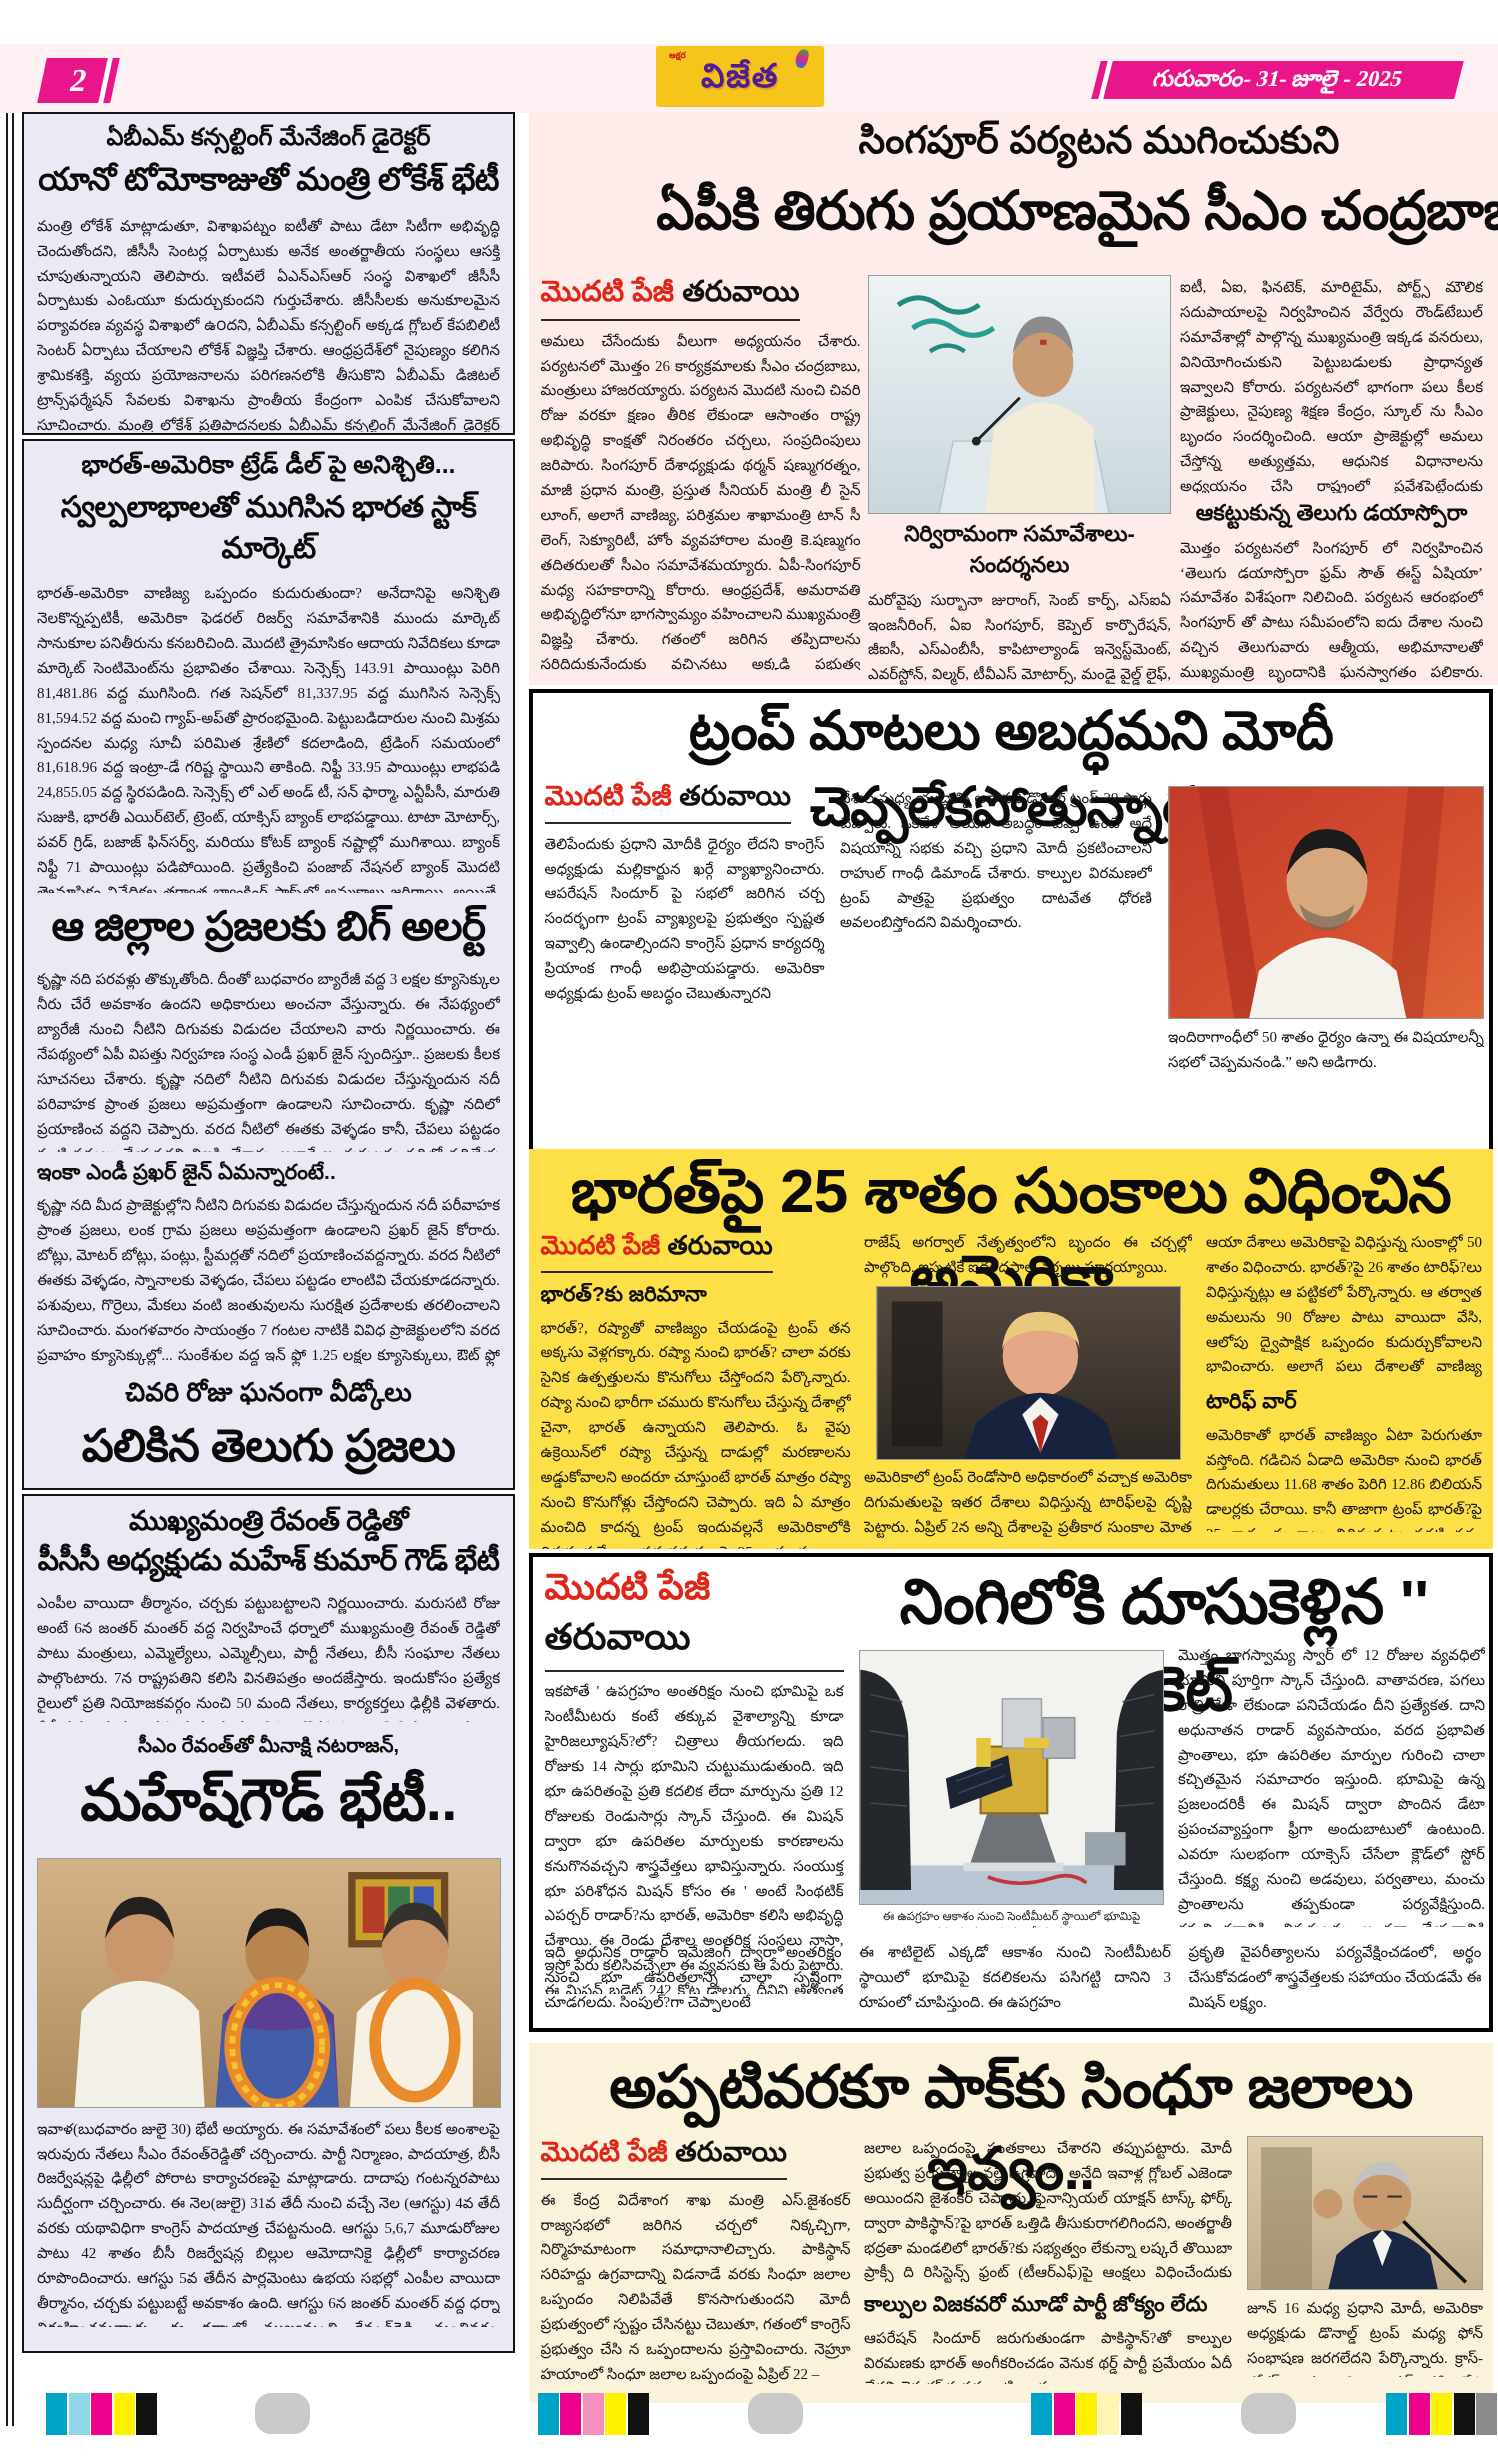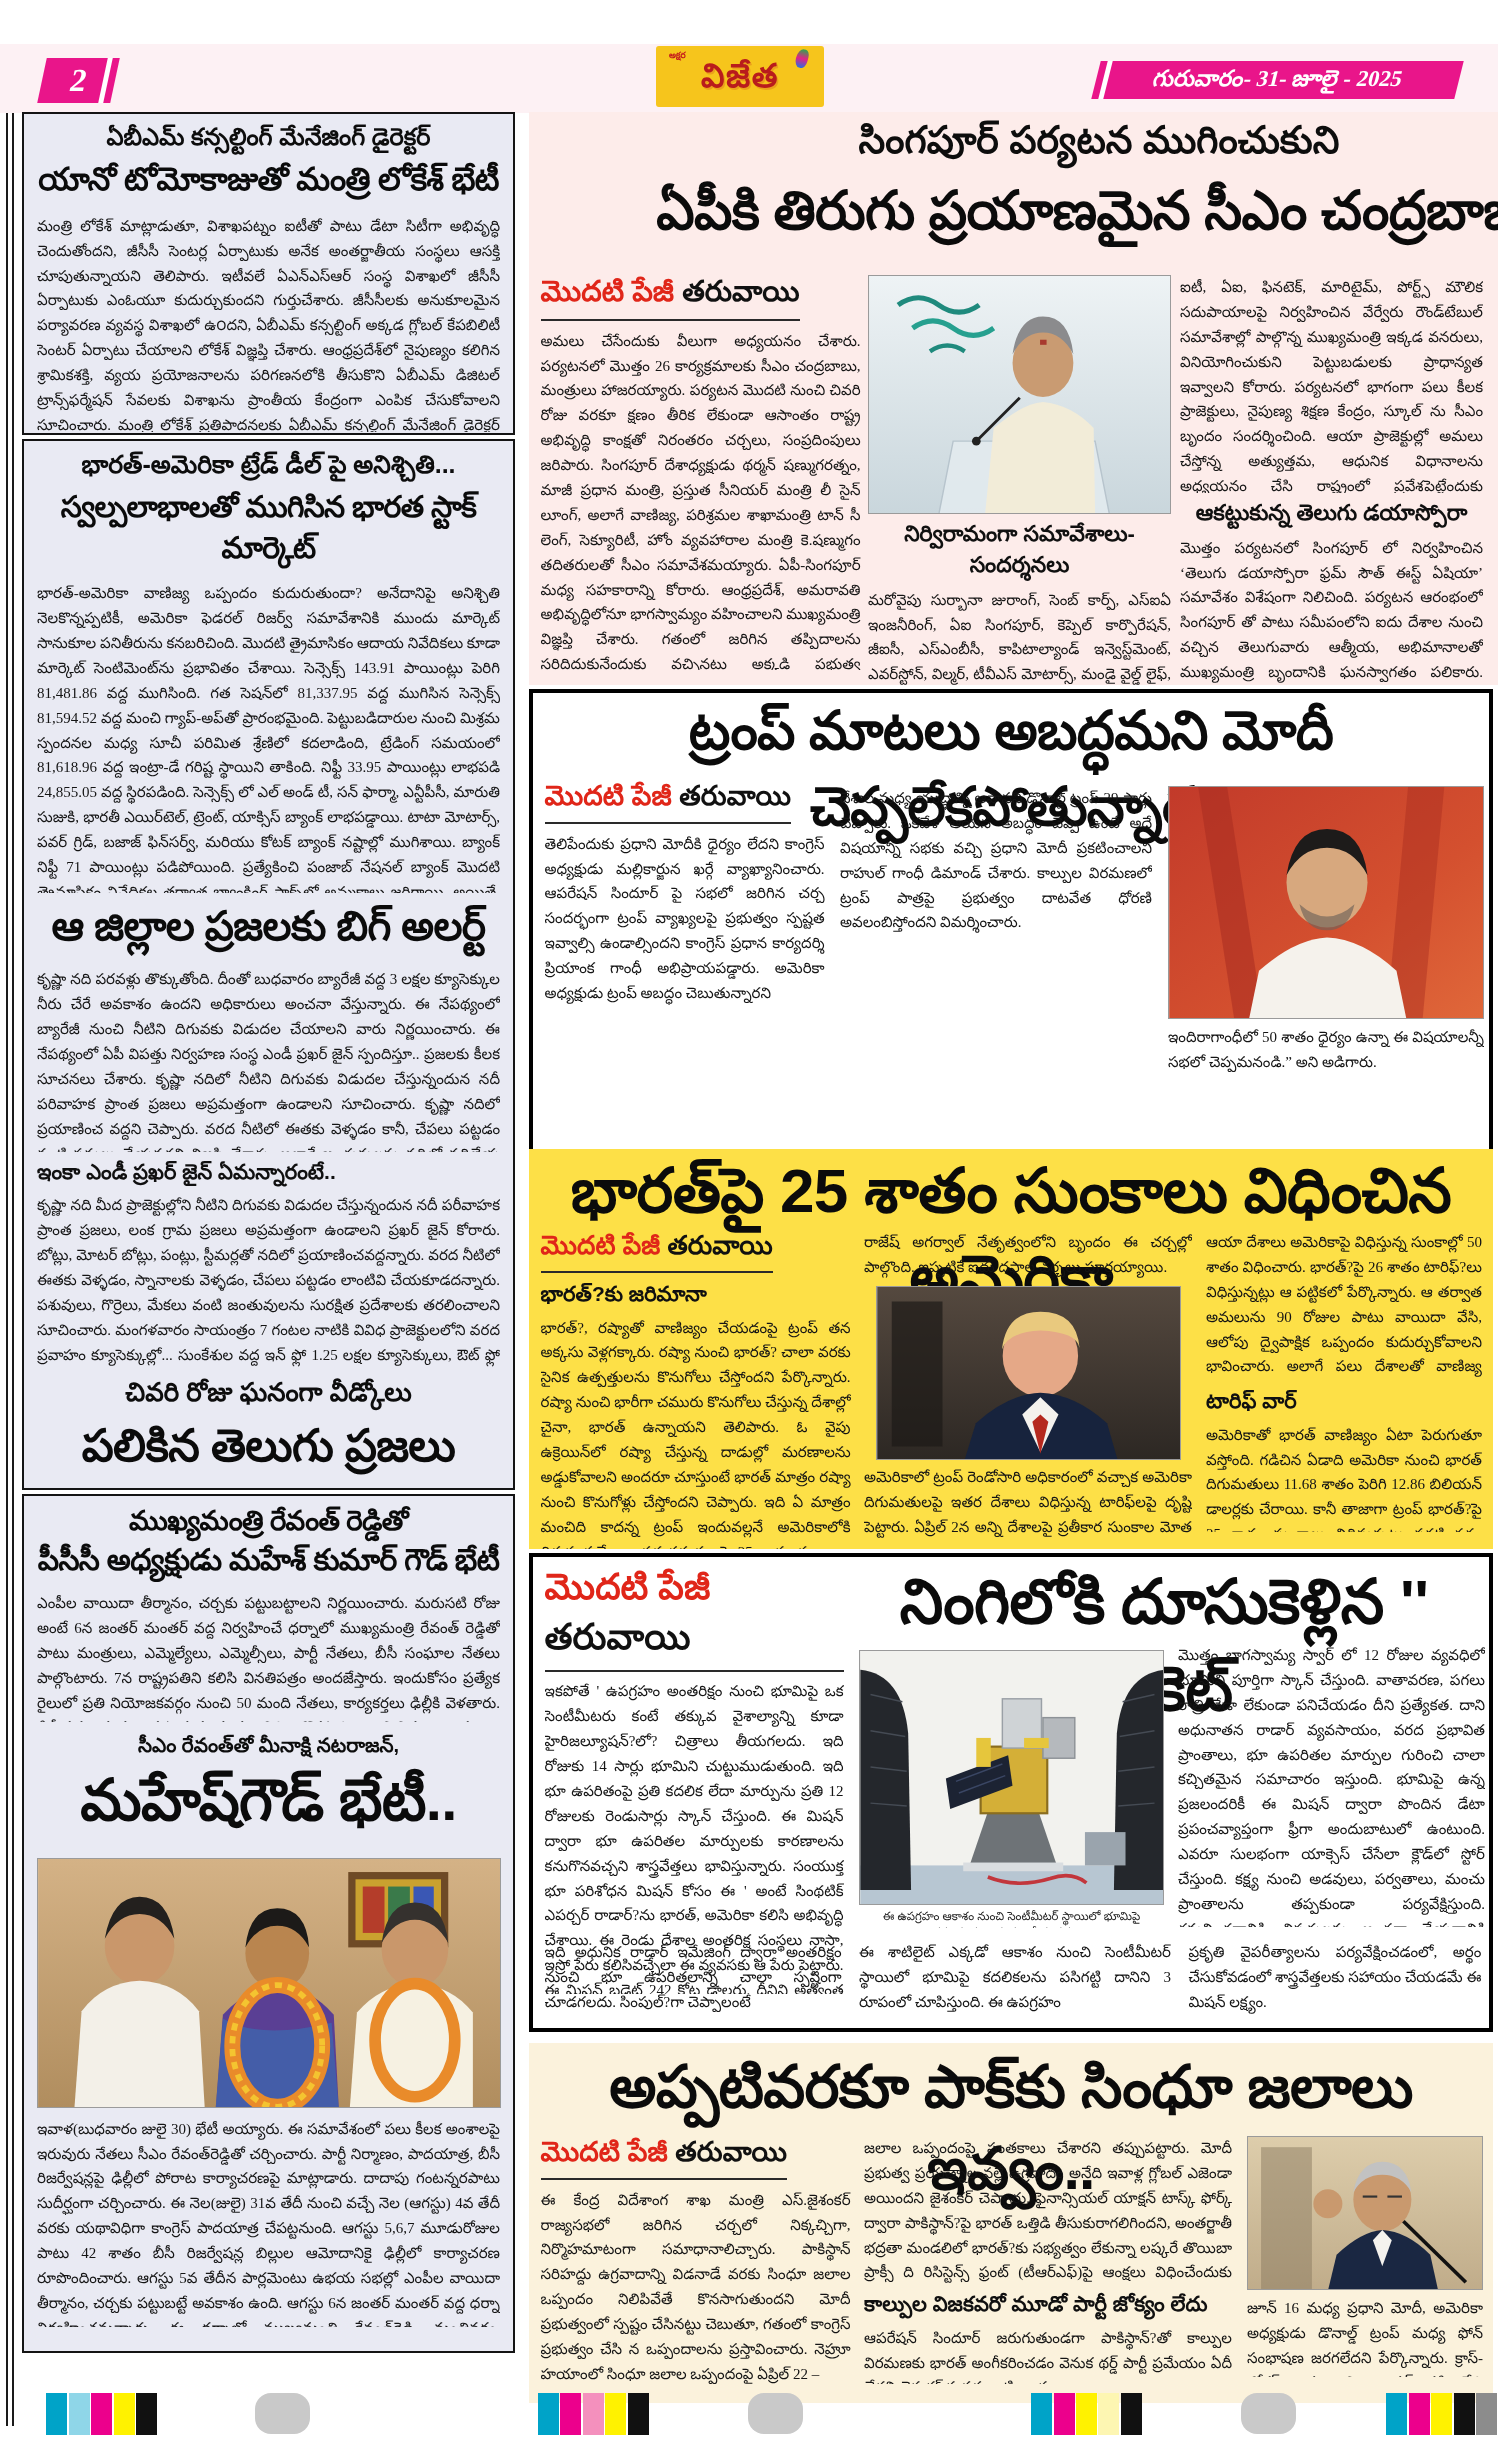--- a/index.html
+++ b/index.html
@@ -12,21 +12,21 @@
   .vrule.r1 { left:5.8px; } .vrule.r2 { left:12.3px; }
 
   
   .mast-strip { position:absolute; left:0; top:44px; width:1499px; height:69px; background:#fdf1f4; }
   .pageno { position:absolute; left:42px; top:58px; width:73px; height:45px; background:#e9158a;
             transform:skewX(-12deg); color:#fff; font-weight:bold; font-size:32px; text-align:center; line-height:44px; }
   .pageno .slash { position:absolute; right:7.3px; top:0; width:5px; height:100%; background:#fff; }
   .logo-box { position:absolute; left:656px; top:46px; width:168px; height:61px; background:#f6c51c;
               border-radius:2.9px; text-align:center; overflow:hidden; }
   .logo-badge { position:absolute; left:13px; top:4.4px; font-size:8.7px; color:#c4161c; font-weight:bold; }
-  .logo-title { margin-top:11.6px; font-size:33px; font-weight:bold; color:#b91c1c; text-shadow:1.5px 1.5px 0 #c4161c33; letter-spacing:1.5px; }
+  .logo-title { margin-top:11.6px; font-size:33px; font-weight:bold; color:#4c1d95; text-shadow:1.5px 1.5px 0 #c4161c33; letter-spacing:1.5px; }
   .logo-feather { position:absolute; right:16px; top:2.9px; width:11.6px; height:19px;
                   background:linear-gradient(180deg,#2da84c 0%,#e32286 50%,#2a6fe0 100%); border-radius:60% 40% 50% 50%; transform:rotate(14deg); }
   .date-banner { position:absolute; left:1096px; top:61px; width:363px; height:38px; background:#e9158a;
                  transform:skewX(-14deg); color:#fff; font-weight:bold; font-size:22.5px; text-align:center; line-height:36px; }
   .date-banner .slash { position:absolute; left:7.3px; top:0; width:5px; height:100%; background:#fff; }
   .date-banner .inner { transform:skewX(0deg); }
 
   
   .body-text { font-size:15px; line-height:1.66; text-align:justify; color:#141414; }
   .subhead { font-weight:bold; font-size:21px; color:#101010; margin:7.3px 0 4.4px 0;

